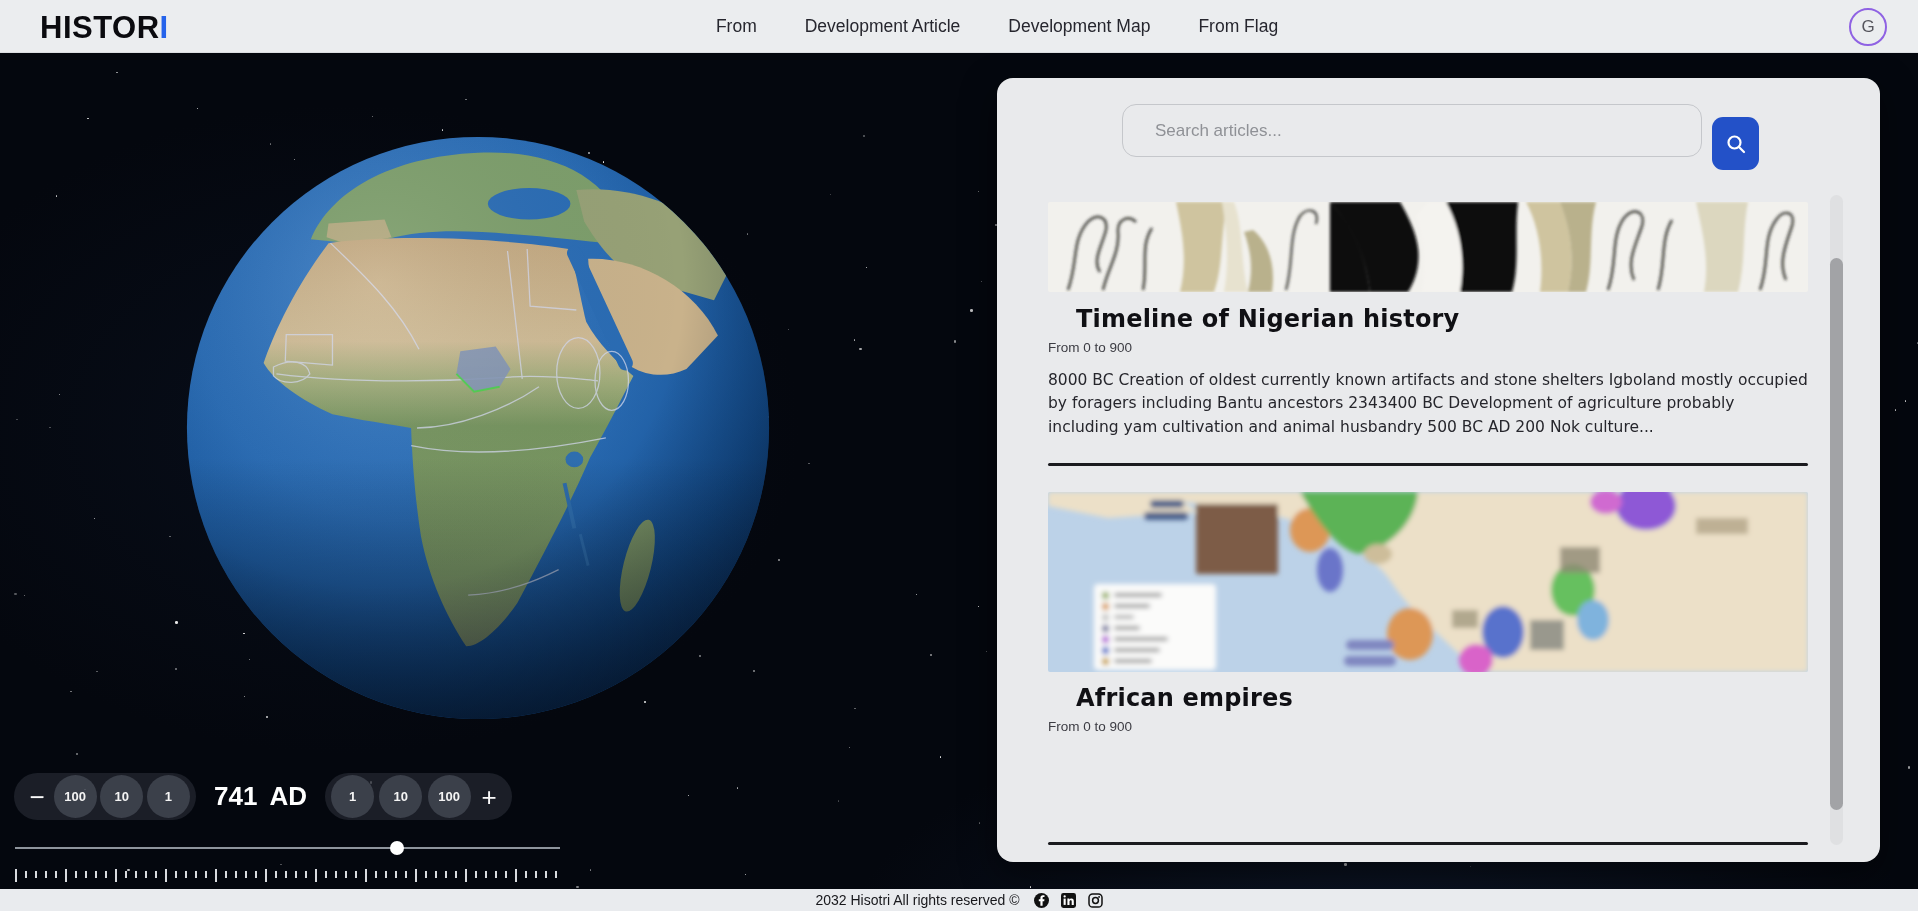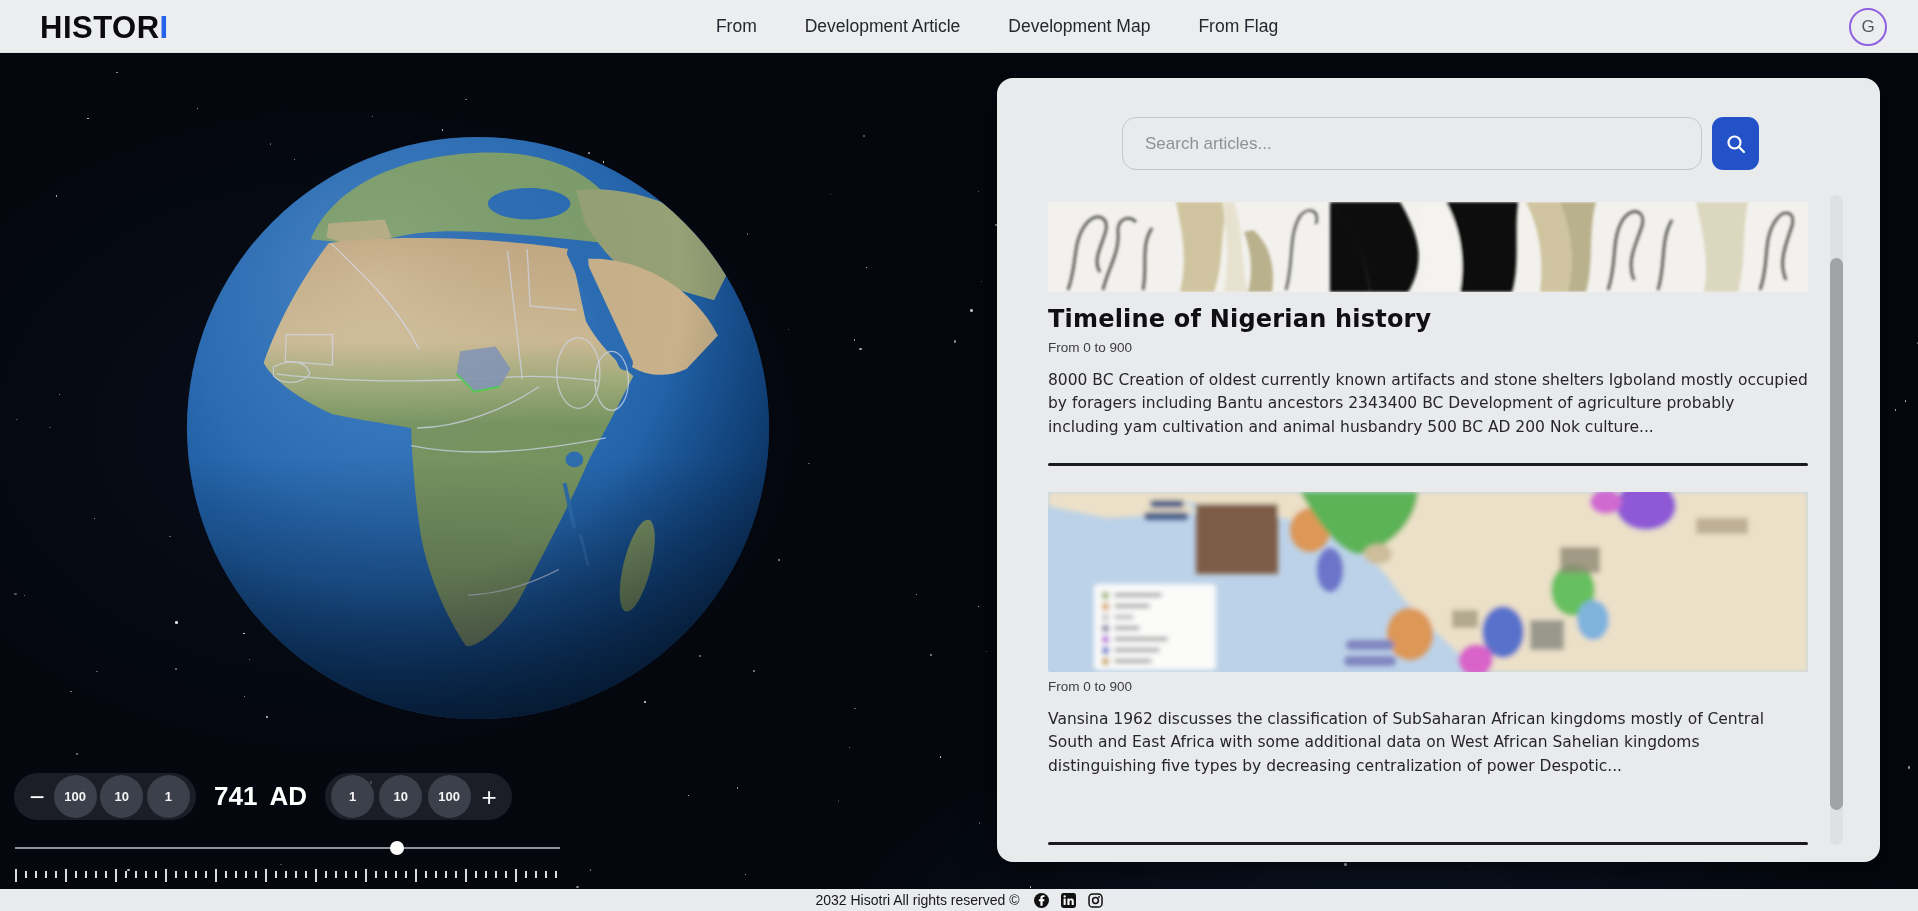--- a/index.html
+++ b/index.html
@@ -48,32 +48,32 @@
   .slider { position:absolute; left:15px; top:68px; width:545px; height:14px; cursor:pointer; }
   .slider-line { position:absolute; left:0; top:6px; width:545px; height:1.5px; background:#8e949c; }
   .slider-thumb { position:absolute; top:0; width:14px; height:14px; border-radius:50%;
                   background:#fff; transform:translateX(-7px); cursor:grab; }
   .ruler { position:absolute; left:15px; top:96px; width:545px; height:14px; }
   .tick { position:absolute; top:0; width:2px; background:rgba(240,242,245,.9); }
 
   
   .panel { position:absolute; left:997px; top:25px; width:883px; height:784px;
            background:#e9eaec; border-radius:16px; box-shadow:0 12px 34px rgba(0,0,0,.5); z-index:10; }
-  .search-input { position:absolute; left:125px; top:39px; width:580px; height:53px;
+  .search-input { position:absolute; left:125px; top:26px; width:580px; height:53px;
                   border:1px solid #c5c7cb; border-radius:14px; background:#e9eaec;
-                  font-size:17px; color:#33343a; padding:0 22px; outline:none;
+                  font-size:17px; color:#33343a; padding:0 32px; outline:none;
                   font-family:"Liberation Sans","DejaVu Sans",sans-serif; }
   .search-input::placeholder { color:#8f9196; }
   .search-btn { position:absolute; left:715px; top:39px; width:47px; height:53px;
                 background:#2351c8; border:none; border-radius:11px; cursor:pointer;
                 display:flex; align-items:center; justify-content:center; }
   .card { position:absolute; left:51px; width:760px; cursor:pointer; }
   .card-img { width:760px; border-radius:2px; overflow:hidden; display:block; }
   .card-title { font-size:24px; font-weight:700; color:#101014; letter-spacing:.2px;
-                font-family:"DejaVu Sans","Liberation Sans",sans-serif; }
+                font-family:"DejaVu Sans","Liberation Sans",sans-serif;margin-left:28px; }
   .card-range { font-size:13.5px; color:#3c3c43; margin-top:7px; }
   .card-excerpt { font-size:15.5px; color:#26262c; line-height:23.3px; margin-top:14px;
                   font-family:"DejaVu Sans","Liberation Sans",sans-serif; }
   .card-sep { position:absolute; left:51px; width:760px; height:2.5px; background:#1b1b1f;
               border-radius:2px; }
   .scrollbar-track { position:absolute; left:833px; top:117px; width:13px; height:650px;
                      background:#dfe0e2; border-radius:7px; }
   .scrollbar-thumb { position:absolute; left:0; top:63px; width:13px; height:552px;
                      background:#a2a3a6; border-radius:7px; cursor:grab; }
 
@@ -538,22 +538,22 @@
                 <rect x="66" y="134" width="26" height="4" rx="2" fill="#9a9a9a"></rect>
               <rect x="54" y="144" width="7" height="7" fill="#b565d8"></rect>
                 <rect x="66" y="145" width="54" height="4" rx="2" fill="#9a9a9a"></rect>
               <rect x="54" y="155" width="7" height="7" fill="#5872cc"></rect>
                 <rect x="66" y="156" width="46" height="4" rx="2" fill="#9a9a9a"></rect>
               <rect x="54" y="166" width="7" height="7" fill="#caa54d"></rect>
                 <rect x="66" y="167" width="38" height="4" rx="2" fill="#9a9a9a"></rect>
             </g>
           </g>
         </svg>
+        <div class="card-title" style="margin-top:12px;">African empires</div>
         <div class="card-range">From 0 to 900</div>
-        <div class="card-excerpt">Vansina 1962 discusses the classification of SubSaharan African kingdoms mostly of Central South and East Africa with some additional data on West African Sahelian kingdoms distinguishing five types by decreasing centralization of power Despotic...</div>
       </div>
       <div class="card-sep" style="top:764px;"></div>
 
       <div class="scrollbar-track">
         <div class="scrollbar-thumb"></div>
       </div>
     </aside>
   </div>
 
   <footer class="footer">

